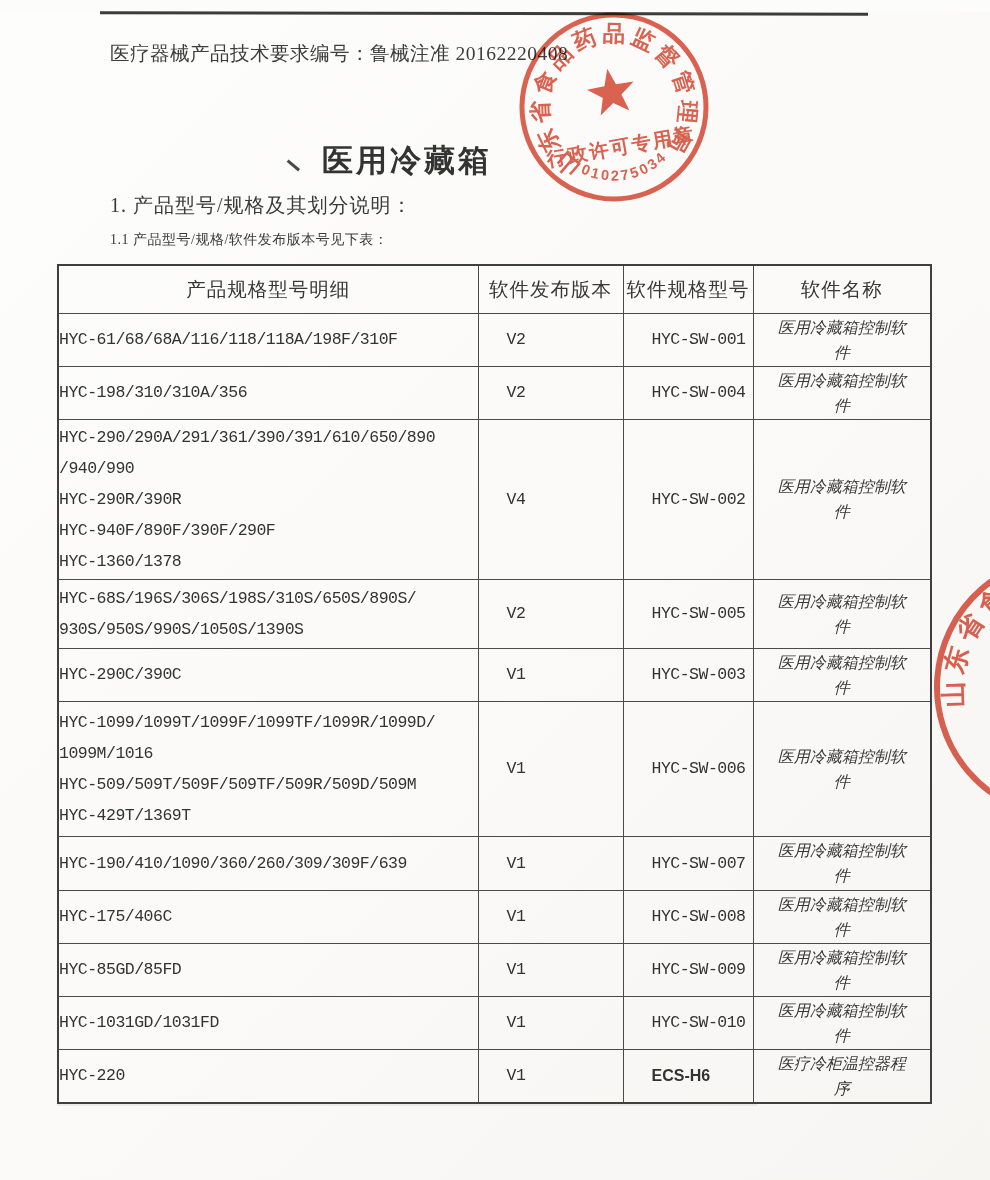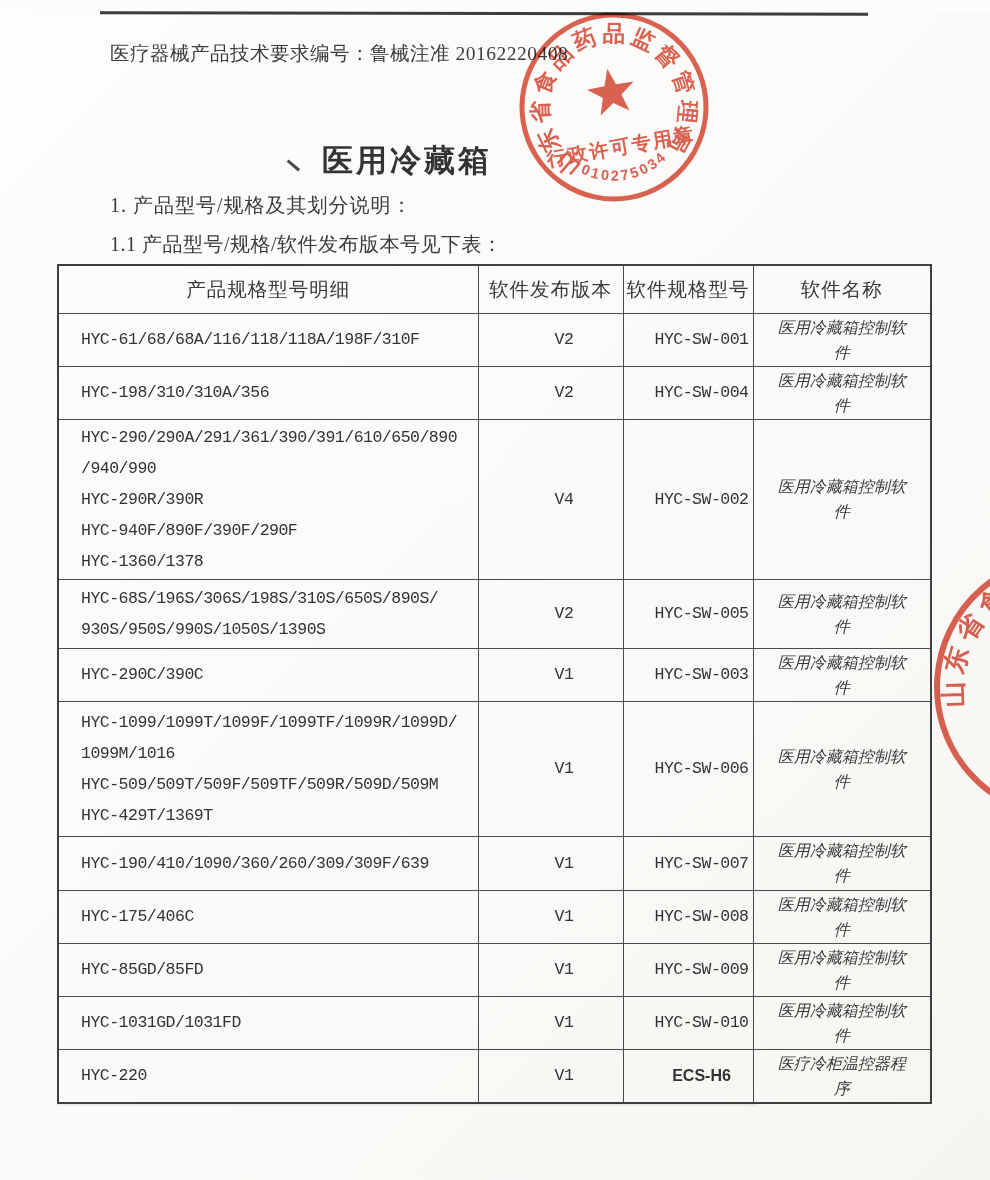--- a/index.html
+++ b/index.html
@@ -9,43 +9,42 @@
     font-family:"Liberation Serif","DejaVu Serif",serif;
     color:#3a3a3a;
   }
   .page{position:absolute;inset:0;background:linear-gradient(135deg,#fdfdfc 0%,#faf9f7 60%,#f6f5f2 100%);margin-top:12px;}
   .top-edge{position:absolute;left:100px;top:0;width:768px;height:3px;background:#3c3c3c;transform:rotate(0.12deg);}
   .doc-number{position:absolute;left:110px;top:28px;font-size:19.5px;letter-spacing:0.5px;color:#3d3d3d;white-space:nowrap;}
   .title{position:absolute;left:0;top:128px;width:814px;text-align:center;font-size:31px;font-weight:700;letter-spacing:3px;color:#333;}
   .artifact-dash{position:absolute;left:286px;top:152px;width:15px;height:2.5px;background:#4a4a4a;transform:rotate(40deg);}
   .streak{position:absolute;left:57px;top:1092px;width:700px;height:2px;background:rgba(60,60,60,0.07);}
   .section-1{position:absolute;left:110px;top:180px;font-size:20px;color:#3a3a3a;letter-spacing:1px;white-space:nowrap;}
-  .section-1-1{position:absolute;left:110px;top:219px;font-size:20px;color:#3a3a3a;letter-spacing:0.5px;white-space:nowrap;}
+  .section-1-1{position:absolute;left:110px;top:219px;font-size:14px;color:#3a3a3a;letter-spacing:0.5px;white-space:nowrap;}
 
   table.spec{
     position:absolute;left:57px;top:252px;width:873px;
     border-collapse:collapse;table-layout:fixed;
     background:transparent;
   }
   table.spec th,table.spec td{
     border:1px solid #4a4a4a;vertical-align:middle;
     overflow:hidden;
   }
   table.spec{border:2px solid #3f3f3f;}
   table.spec thead tr{height:48px;text-align:center;}
   th{font-weight:normal;font-size:19.5px;color:#383838;letter-spacing:1px;}
   col.c1{width:420px;}col.c2{width:145px;}col.c3{width:130px;}col.c4{width:178px;}
   td.c-models{
-    text-align:left;padding:2px 6px 2px 22px;
+    text-align:left;padding:2px 6px 2px 0;
     font-family:"Liberation Mono","DejaVu Sans Mono",monospace;
     font-size:16.5px;line-height:31px;color:#333;
     white-space:pre-line;letter-spacing:-0.5px;
   }
   td.c-ver,td.c-sw{
-    text-align:center;
     font-family:"Liberation Mono","DejaVu Sans Mono",monospace;
     font-size:16.5px;color:#333;letter-spacing:-0.5px;padding-left:28px;
   }
   td.c-sw.sans{font-family:"Liberation Sans","DejaVu Sans",sans-serif;font-weight:700;font-size:16px;letter-spacing:0;}
   td.c-name{text-align:center;font-size:16px;color:#383838;font-style:italic;}
   .name-inner{width:136px;margin:0 auto;line-height:25px;text-align:center;}
 
   svg.seal{position:absolute;mix-blend-mode:multiply;opacity:0.82;}
   svg.seal-main{left:513px;top:-6px;width:202px;height:202px;}
   svg.seal-side{left:927px;top:535px;width:280px;height:280px;}

